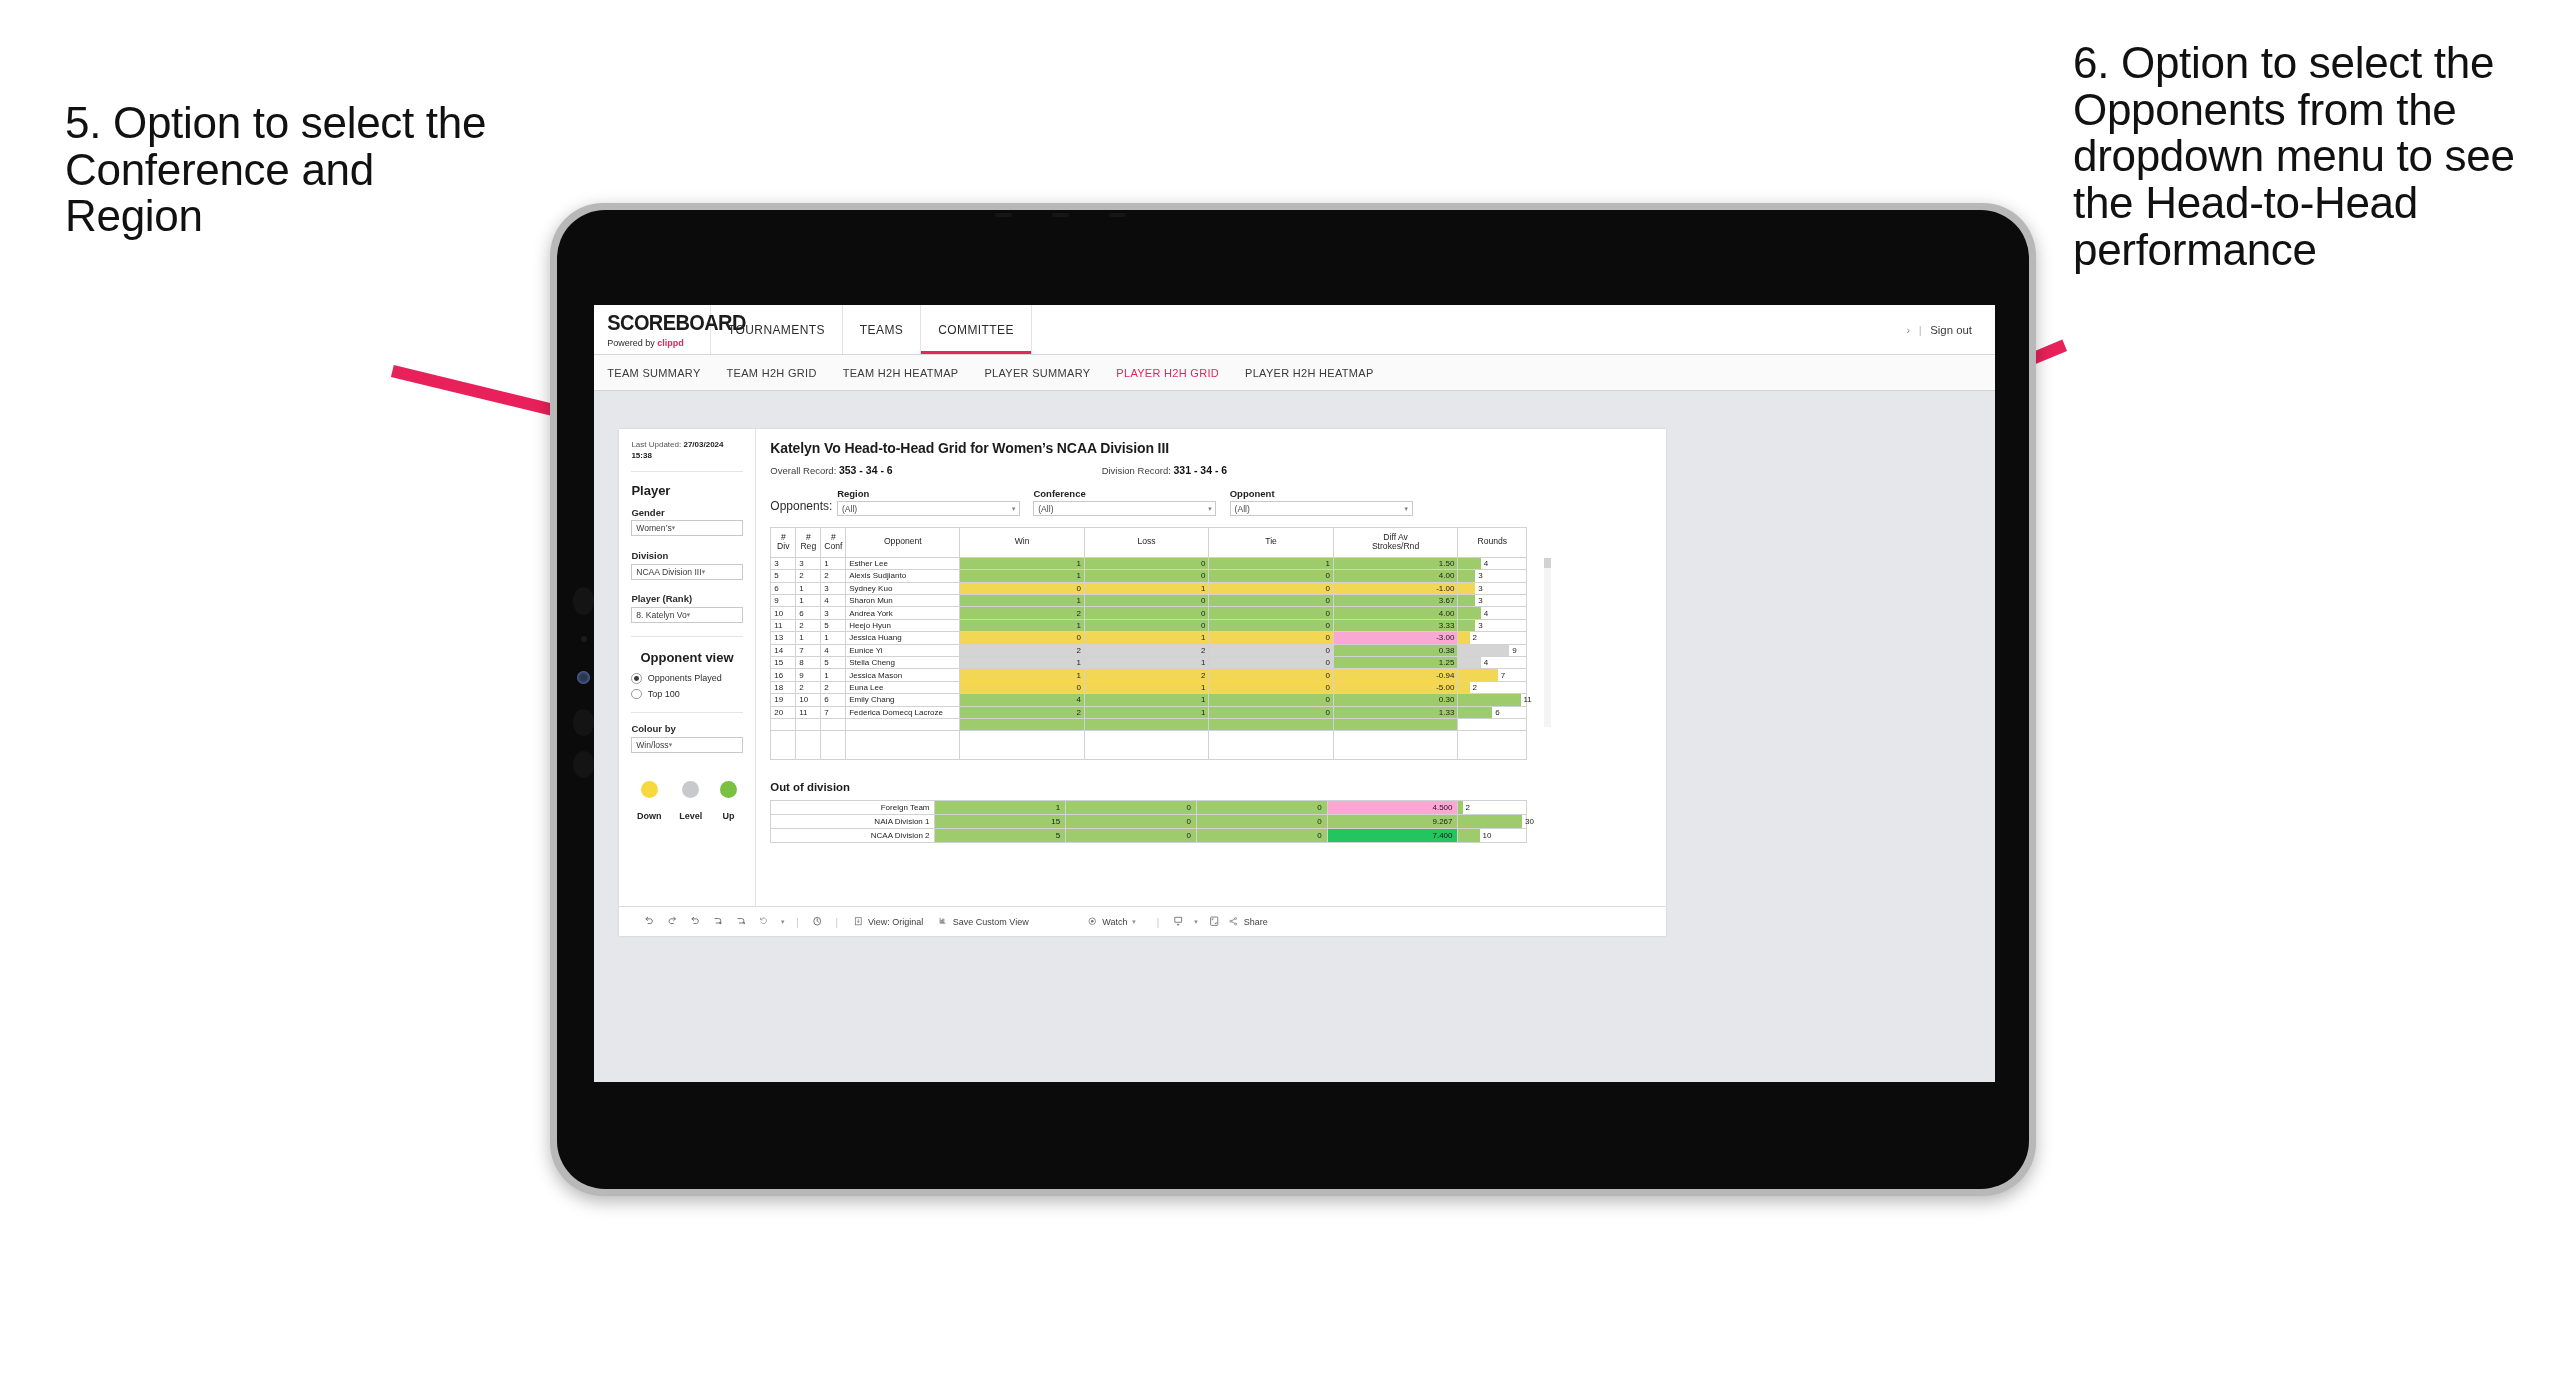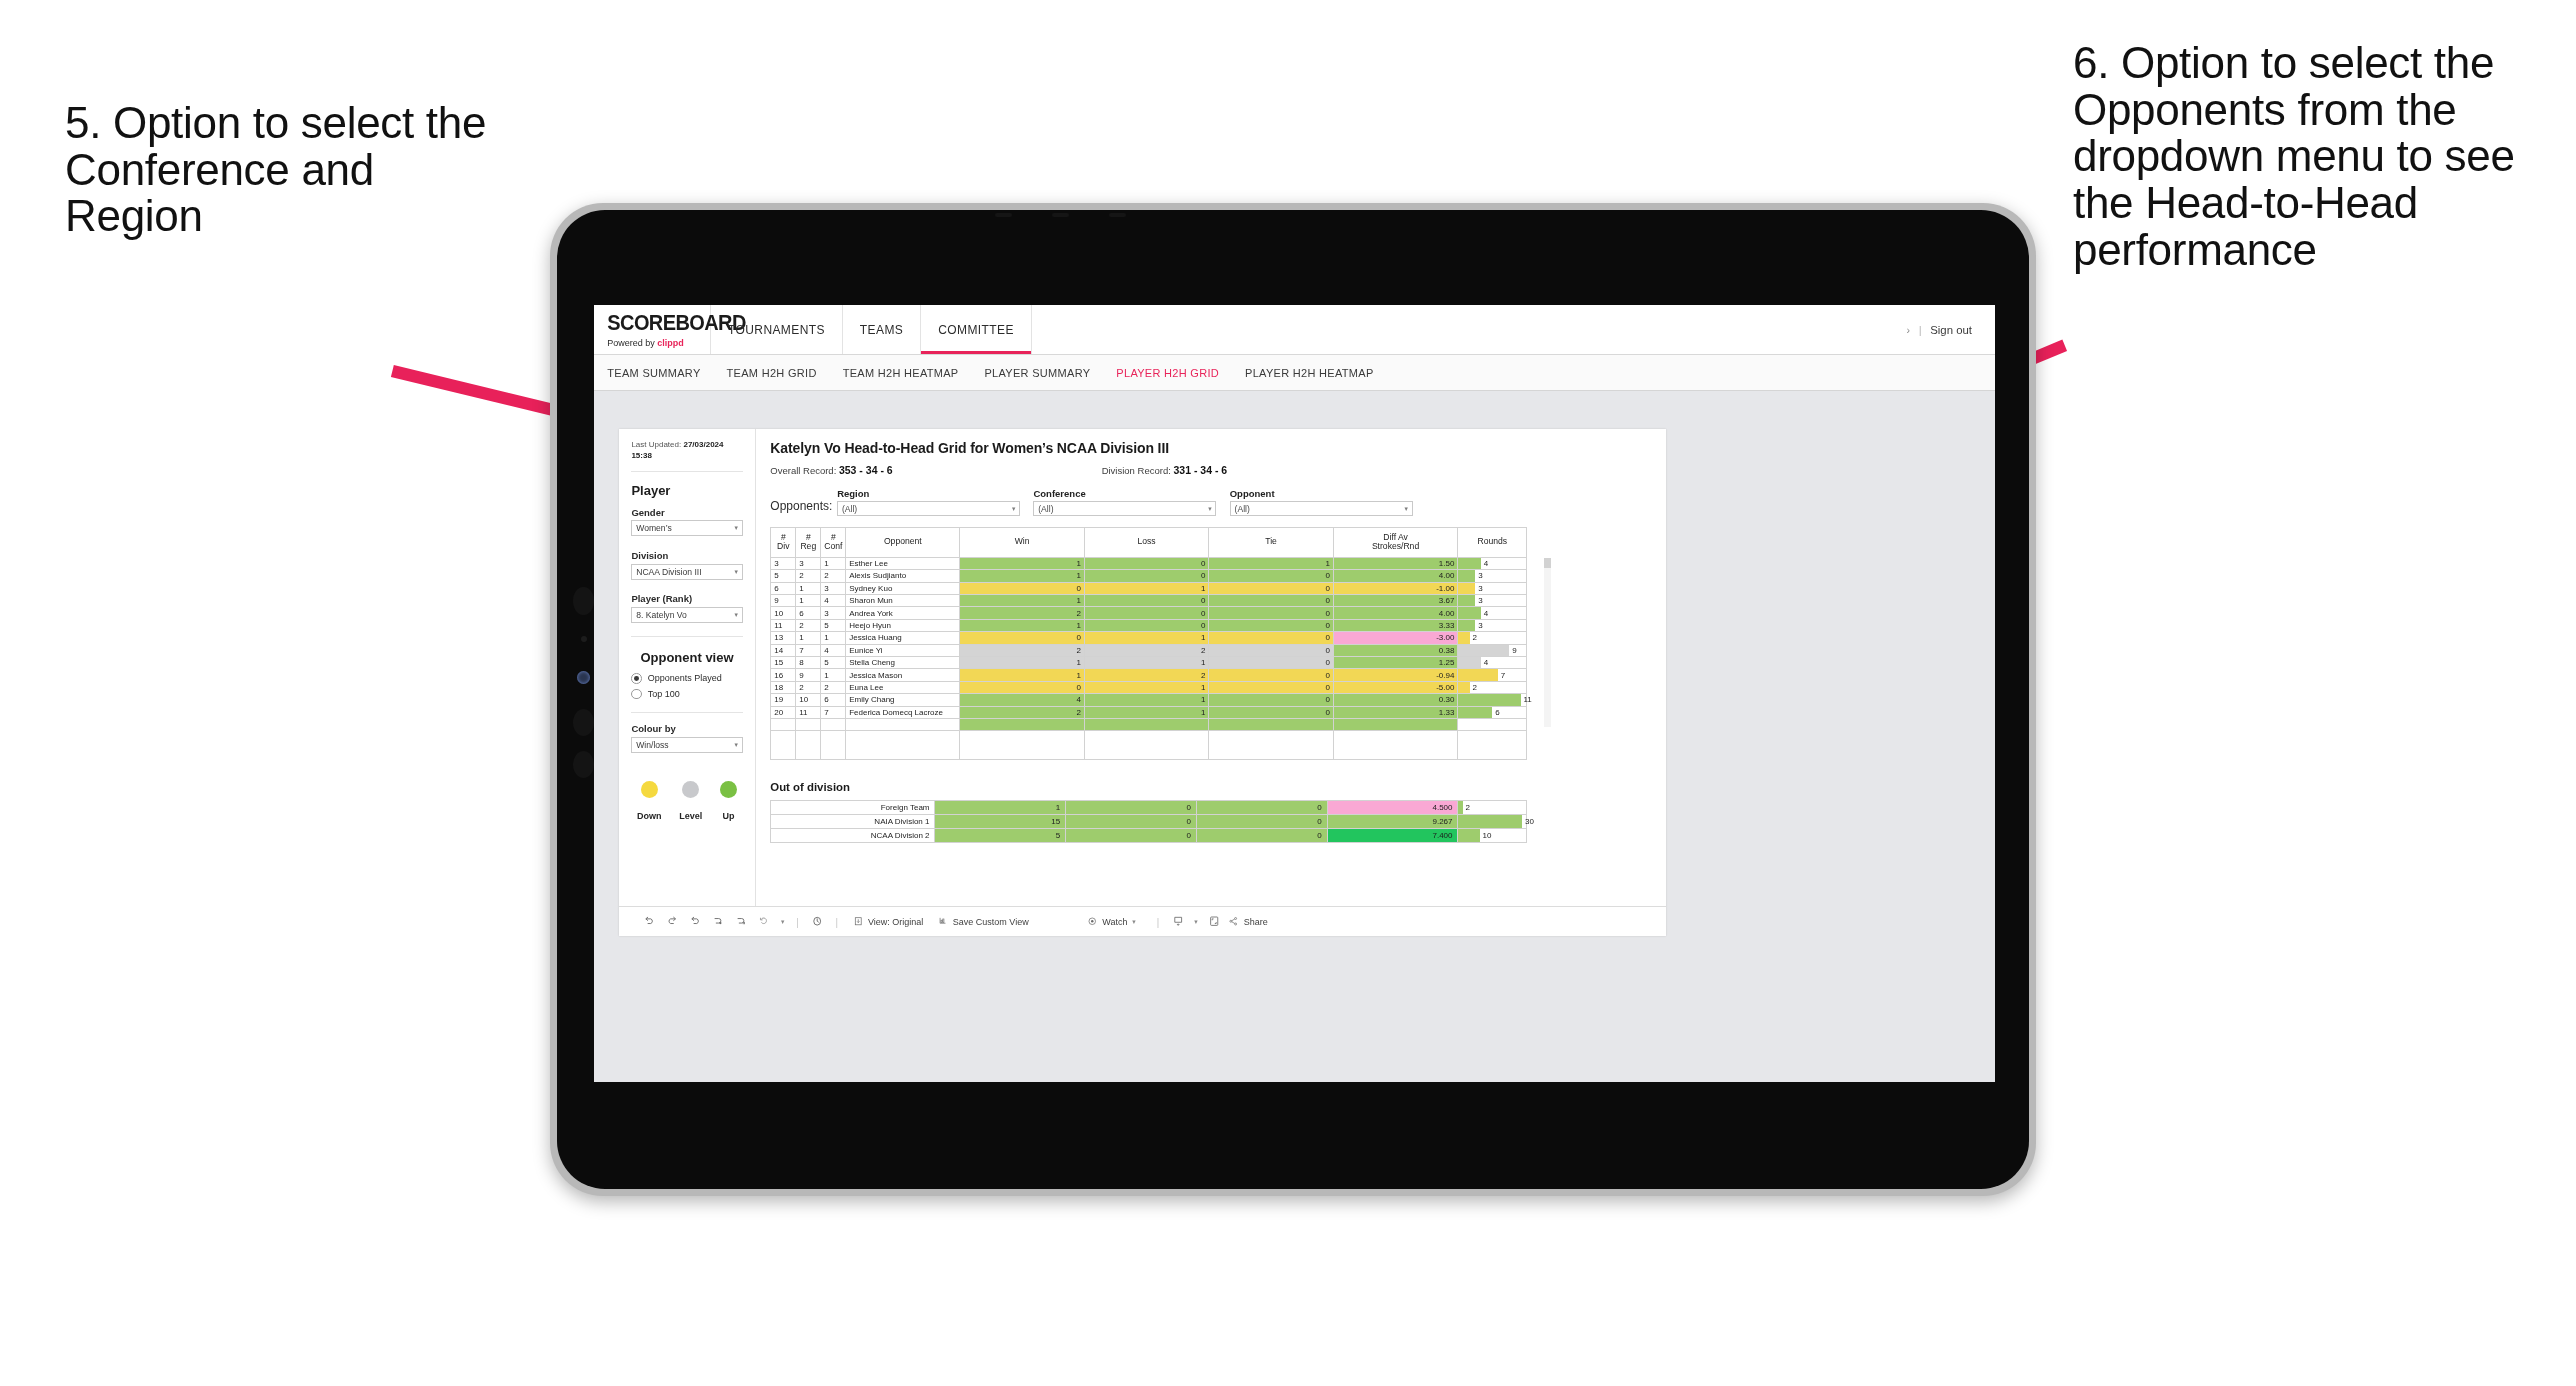--- a/index.html
+++ b/index.html
@@ -78,21 +78,21 @@
   
   #side{width:137px;border-right:1px solid #e2e2e2;padding:11.4px 12.4px 0 12.4px;
         box-sizing:border-box;background:#fff;}
   .lastupd{font-size:8px;color:#555;line-height:1.35;}
   .lastupd b{color:#222;font-weight:bold;}
   .side-hr{border-top:1px solid #e4e4e4;margin:9.5px 0 0 0;}
   .side-h{font-size:13px;font-weight:bold;color:#1d1d1d;margin:10.5px 0 8.6px 0;}
   .side-h.center{text-align:center;margin-top:12.4px;}
   .fld-label{font-size:9.5px;font-weight:bold;color:#2a2a2a;margin-bottom:2.9px;}
   .sel{height:16px;border:1px solid #c9c9c9;background:#fff;display:flex;align-items:center;
-       justify-content:space-between;padding:0 3.8px;box-sizing:border-box;
+       padding:0 3.8px;box-sizing:border-box;
        font-size:8.6px;color:#3b3b3b;margin-bottom:13.3px;cursor:pointer;}
   .sel .car{font-size:6.7px;color:#7d7d7d;}
   .radio-row{display:flex;align-items:center;gap:5.7px;margin-bottom:4.8px;cursor:pointer;}
   .radio{width:8.6px;height:8.6px;border:1px solid #9a9a9a;border-radius:50%;
          background:#fff;position:relative;flex:none;}
   .radio.on::after{content:"";position:absolute;left:1.9px;top:1.9px;width:4.8px;height:4.8px;
          border-radius:50%;background:#3a3a3a;}
   .radio-lb{font-size:9px;color:#2c2c2c;}
   .legend{display:flex;justify-content:space-between;margin-top:28.5px;padding:0 5.7px;}
   .lg-col{display:flex;flex-direction:column;align-items:center;gap:12.4px;}

